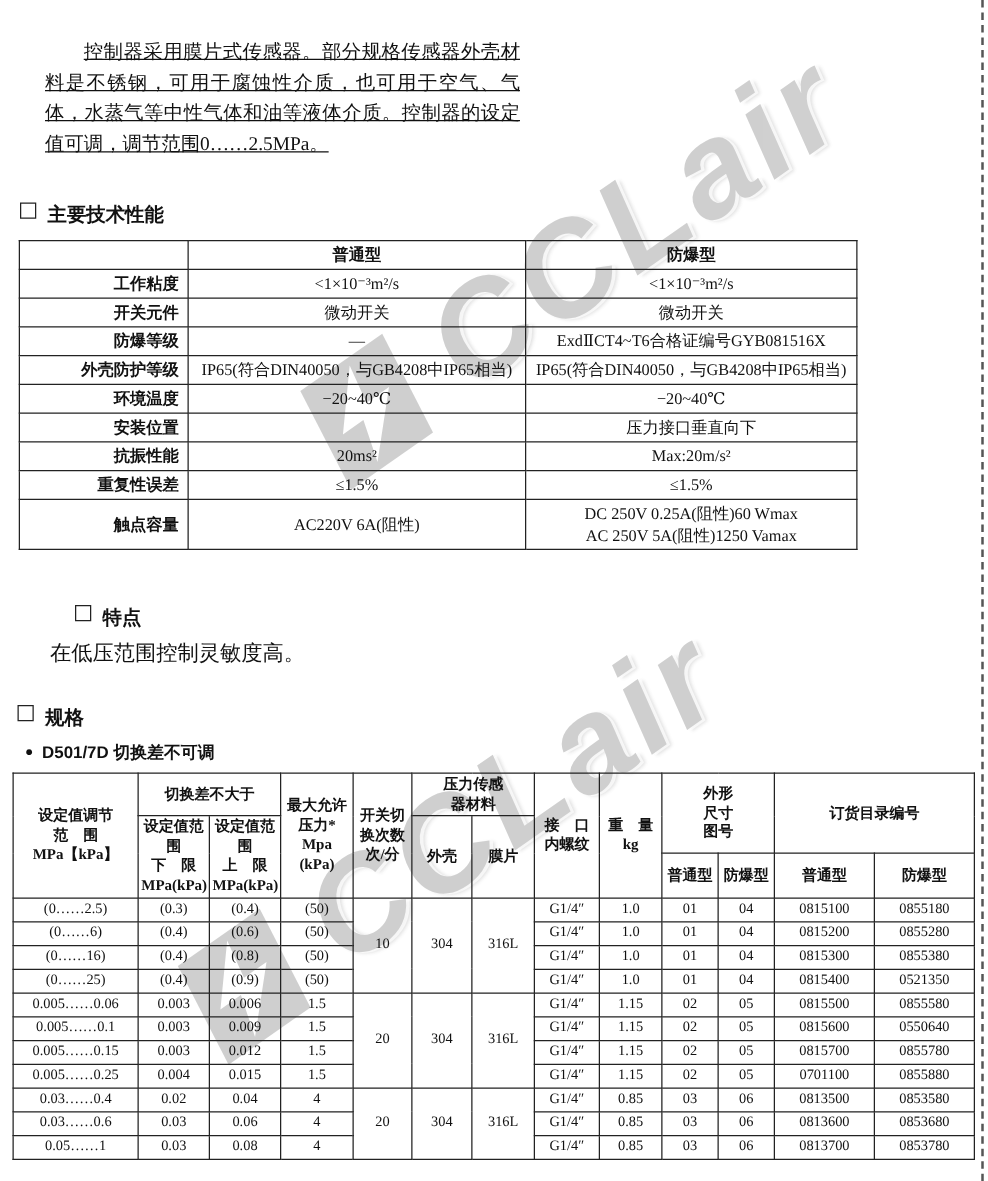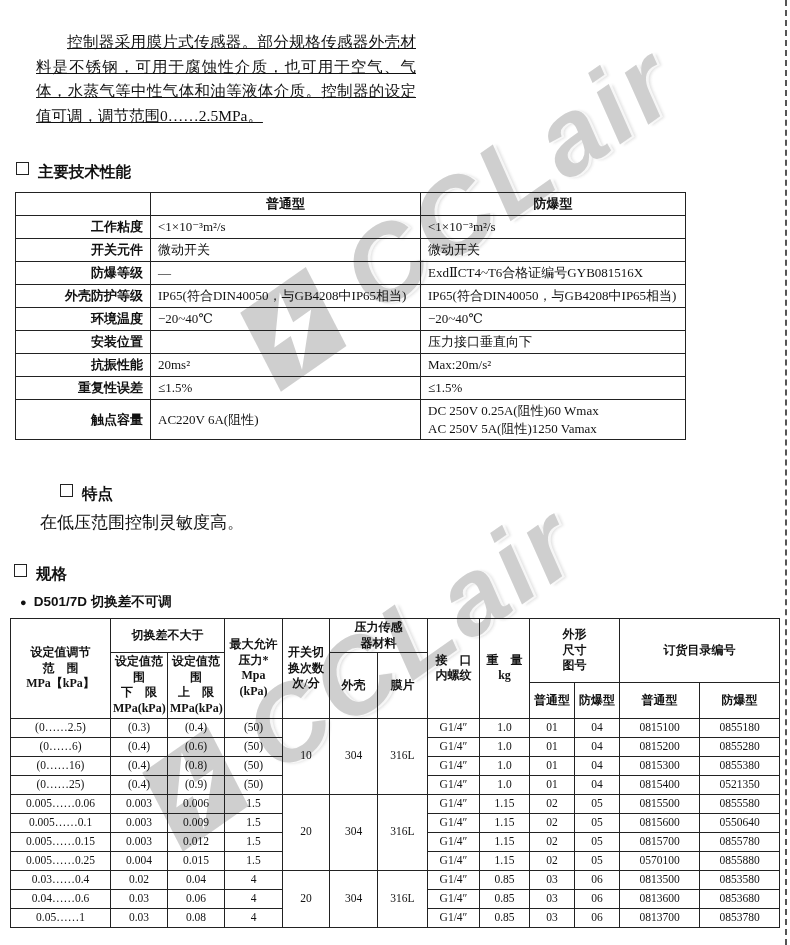--- a/index.html
+++ b/index.html
@@ -52,21 +52,21 @@
   .tech-table {
     margin-left:15px; width:670px; border-collapse:collapse; table-layout:fixed;
     border:1.5px solid #111; background:transparent;
   }
   .tech-table th, .tech-table td {
     border:1px solid #222; font-size:13px; line-height:1.35;
     padding:2px 7px; vertical-align:middle; white-space:pre-line; background:transparent;
   }
   .tech-table thead th { text-align:center; font-weight:bold; height:23px; }
   .tech-table tbody th { text-align:right; font-weight:bold; height:23px; }
-  .tech-table tbody td { text-align:left;margin-top:36px; }
+  .tech-table tbody td { text-align:center;margin-top:36px; }
 
   
   .spec-table {
     margin-left:10px; width:770px; border-collapse:collapse; table-layout:fixed;
     border:1.5px solid #111; background:transparent;
   }
   .spec-table th, .spec-table td {
     border:1px solid #222; text-align:center; vertical-align:middle;
     white-space:pre-line; background:transparent; padding:1px 2px;
   }
@@ -332,40 +332,40 @@
           </tr>
           <tr>
             <td>0.005……0.25</td>
             <td>0.004</td>
             <td>0.015</td>
             <td>1.5</td>
             <td>G1/4″</td>
             <td>1.15</td>
             <td>02</td>
             <td>05</td>
-            <td>0570100</td>
+            <td>0701100</td>
             <td>0855880</td>
           </tr>
           <tr class="group-start">
             <td>0.03……0.4</td>
             <td>0.02</td>
             <td>0.04</td>
             <td>4</td>
             <td rowspan="3">20</td>
             <td rowspan="3">304</td>
             <td rowspan="3">316L</td>
             <td>G1/4″</td>
             <td>0.85</td>
             <td>03</td>
             <td>06</td>
             <td>0813500</td>
             <td>0853580</td>
           </tr>
           <tr>
-            <td>0.04……0.6</td>
+            <td>0.03……0.6</td>
             <td>0.03</td>
             <td>0.06</td>
             <td>4</td>
             <td>G1/4″</td>
             <td>0.85</td>
             <td>03</td>
             <td>06</td>
             <td>0813600</td>
             <td>0853680</td>
           </tr>

